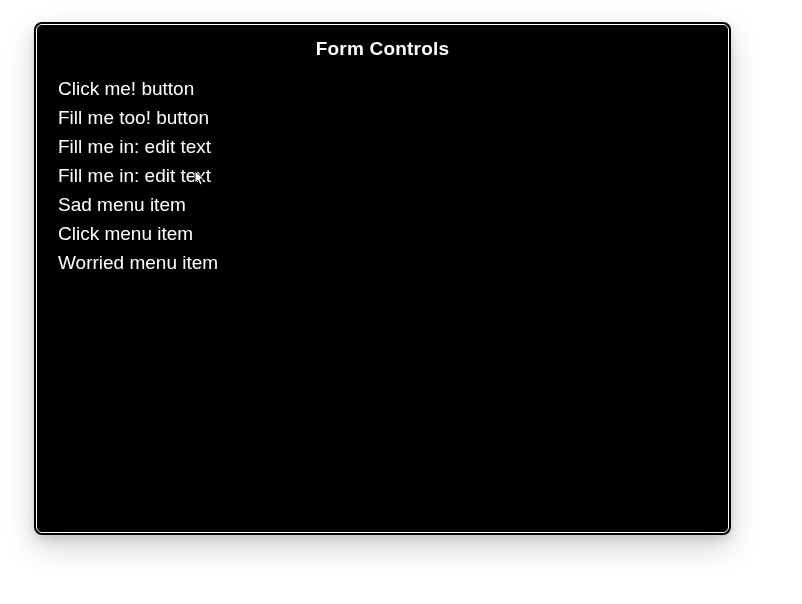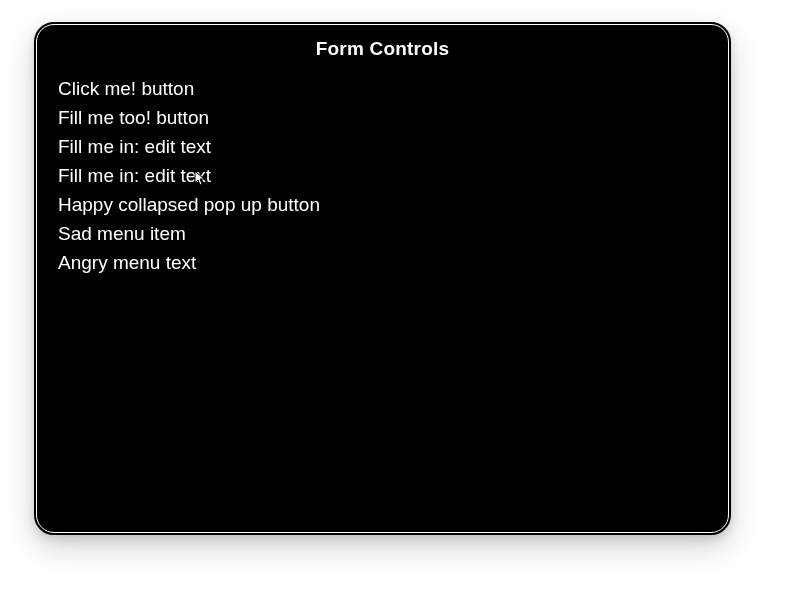--- a/index.html
+++ b/index.html
@@ -17,21 +17,21 @@
     .panel {
       position: absolute;
       top: 22px;
       left: 34px;
       width: 697px;
       height: 513px;
       background: #000000;
       border: 2px solid #000000;
       outline: 1px solid #ffffff;
       outline-offset: -3px;
-      border-radius: 20px;
+      border-radius: 8px;
       box-shadow: 0 12px 30px rgba(0,0,0,0.18), 0 4px 10px rgba(0,0,0,0.12);
       padding: 14px 22px 22px 22px;
       color: #ffffff;
     }
     .title {
       text-align: center;
       font-weight: 700;
       font-size: 19px;
       margin-bottom: 14px;
       letter-spacing: 0.2px;
@@ -61,22 +61,22 @@
 </head>
 <body>
 
 <div class="panel">
   <div class="title">Form Controls</div>
   <div class="list">
     <div class="item">Click me! button</div>
     <div class="item">Fill me too! button</div>
     <div class="item">Fill me in: edit text</div>
     <div class="item">Fill me in: edit text</div>
-    <div class="item">Happy collapsed pop up button</div>
     <div class="item">Sad menu item</div>
-    <div class="item">Angry menu text</div>
+    <div class="item">Click menu item</div>
+    <div class="item">Worried menu item</div>
   </div>
   <div class="cursor">
     <svg width="16" height="22" viewBox="0 0 16 22">
       <path d="M4 2 L4 14 L7 11 L9 16 L11 15 L9 10 L13 10 Z" fill="#ffffff" stroke="#000000" stroke-width="1"></path>
     </svg>
   </div>
 </div>
 
 </body></html>

